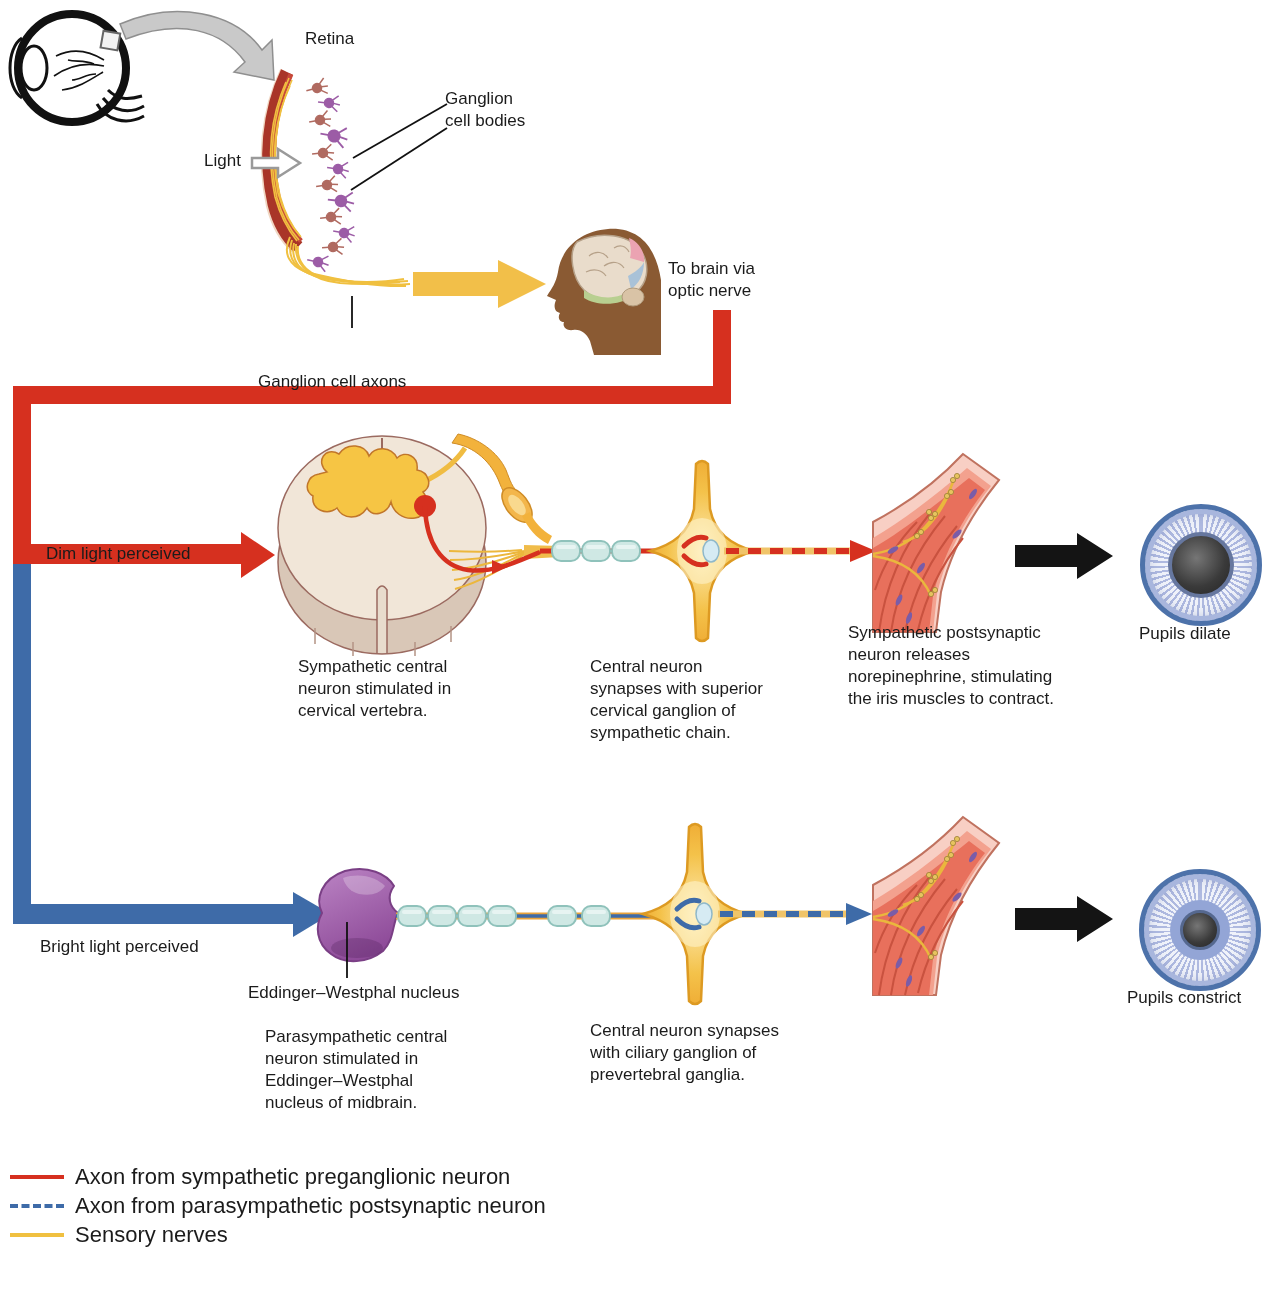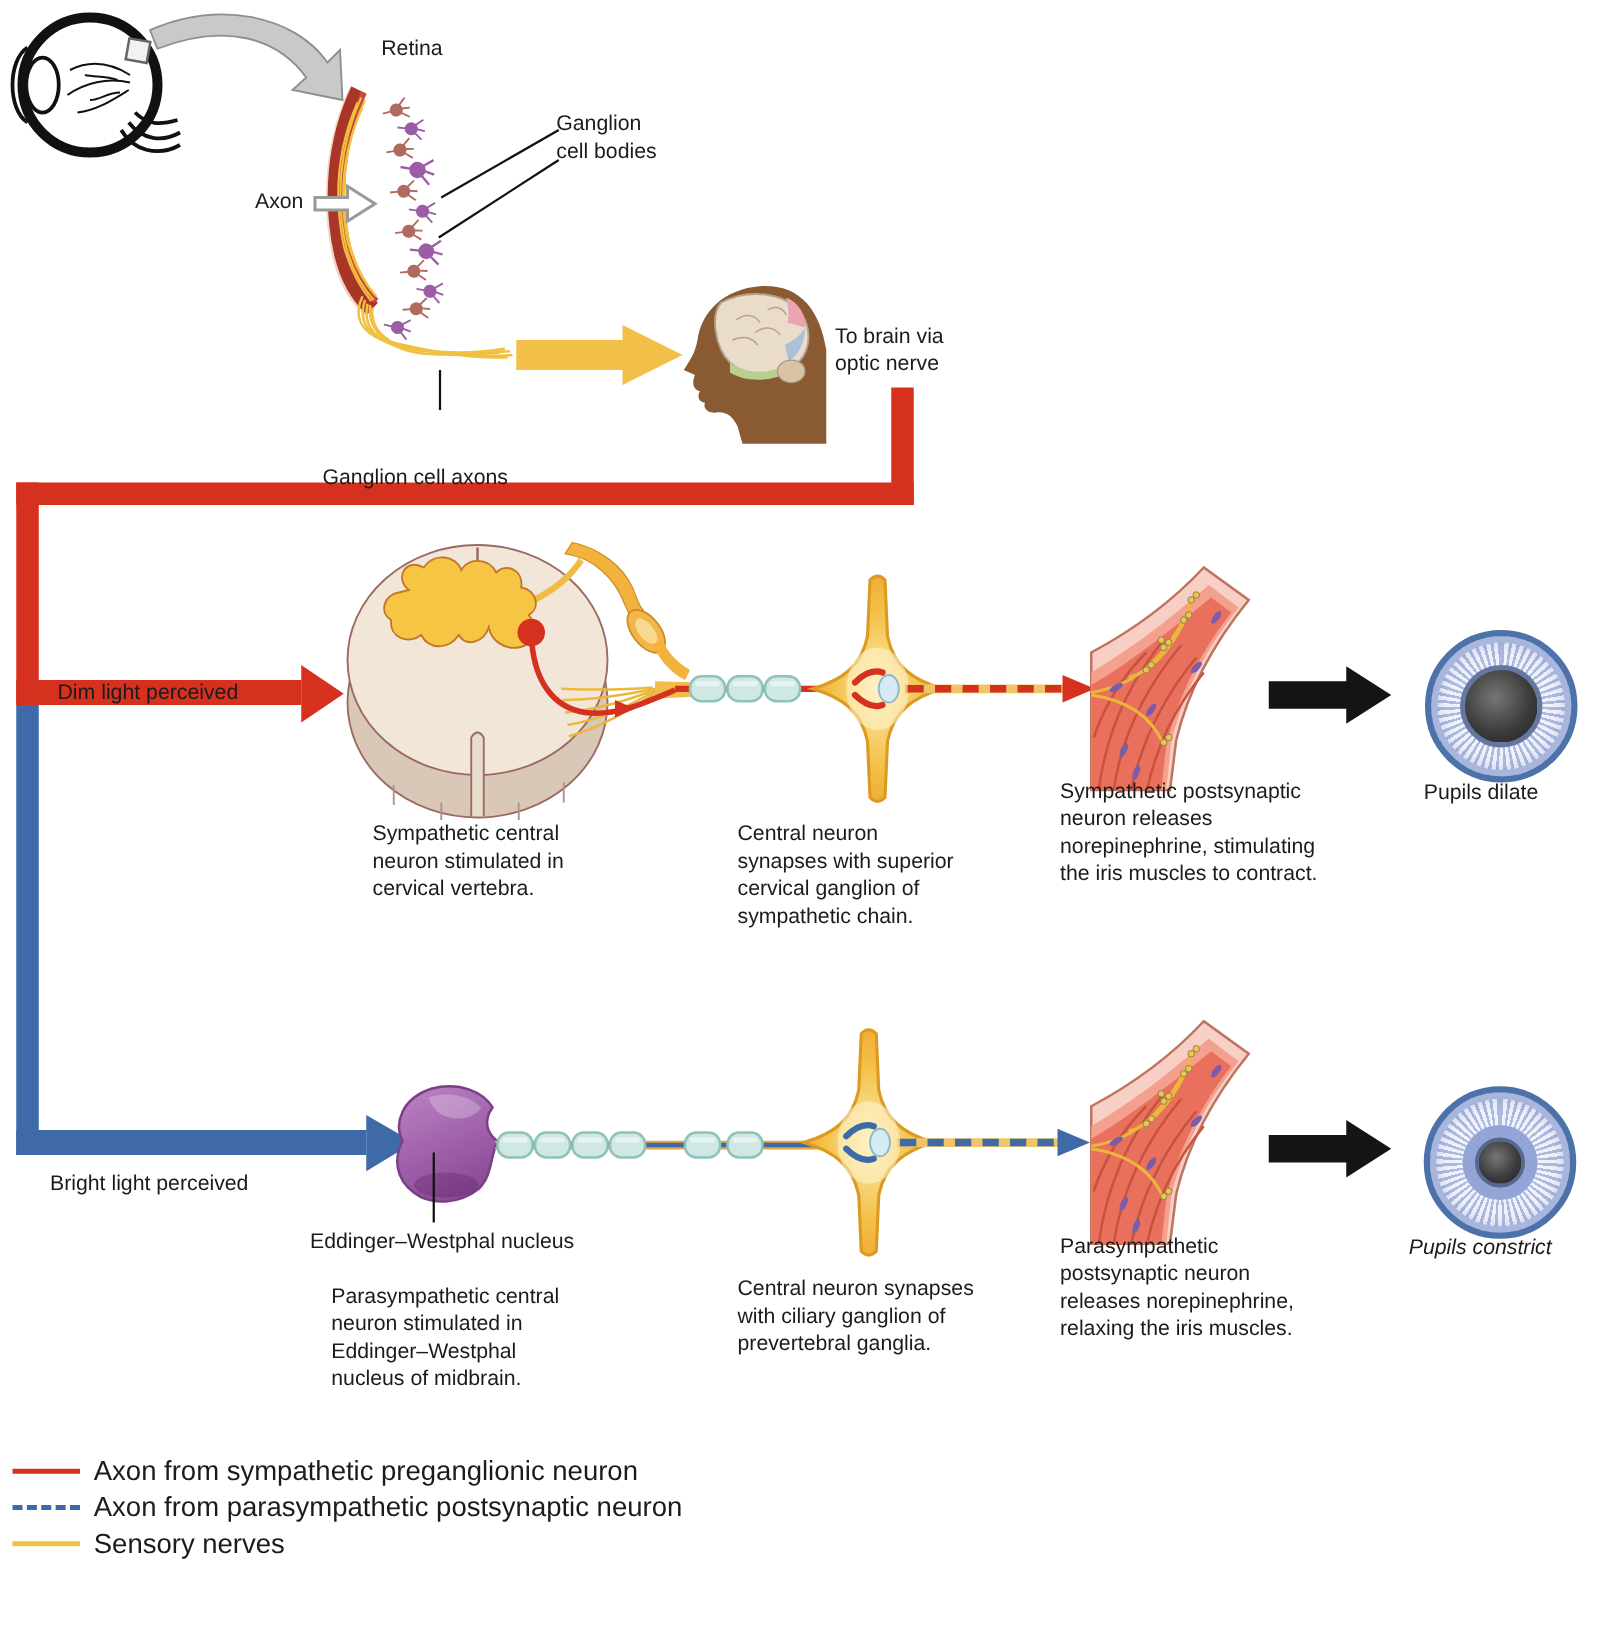--- a/index.html
+++ b/index.html
@@ -305,21 +305,21 @@
   <div class="pupil pupil-large"></div>
 </div>
 <div class="eye" style="left:1139px; top:869px;">
   <div class="iris-inner-ring"></div>
   <div class="pupil pupil-small"></div>
 </div>
 
 <div class="label" style="left:305px; top:28px;">Retina</div>
 <div class="label" style="left:445px; top:88px;">Ganglion
 cell bodies</div>
-<div class="label" style="left:204px; top:150px;">Axon</div>
+<div class="label" style="left:204px; top:150px;">Light</div>
 <div class="label" style="left:258px; top:327px;margin-top:44px;">Ganglion cell axons</div>
 <div class="label" style="left:668px; top:258px;">To brain via
 optic nerve</div>
 
 <div class="label" style="left:46px; top:543px;">Dim light perceived</div>
 <div class="label" style="left:298px; top:656px;">Sympathetic central
 neuron stimulated in
 cervical vertebra.</div>
 <div class="label" style="left:590px; top:656px;">Central neuron
 synapses with superior
@@ -333,25 +333,21 @@
 
 <div class="label" style="left:40px; top:936px;">Bright light perceived</div>
 <div class="label" style="left:248px; top:982px;">Eddinger–Westphal nucleus</div>
 <div class="label" style="left:265px; top:1026px;">Parasympathetic central
 neuron stimulated in
 Eddinger–Westphal
 nucleus of midbrain.</div>
 <div class="label" style="left:590px; top:1020px;">Central neuron synapses
 with ciliary ganglion of
 prevertebral ganglia.</div>
-<div class="label" style="left:848px; top:986px;">Parasympathetic
-postsynaptic neuron
-releases norepinephrine,
-relaxing the iris muscles.</div>
-<div class="label" style="left:1127px; top:987px;font-style:italic;">Pupils constrict</div>
+<div class="label" style="left:1127px; top:987px;">Pupils constrict</div>
 
 <div class="legend" style="left:10px; top:1162px;">
   <div class="legend-row">
     <span class="legend-swatch" style="border-top-color: rgb(214, 48, 31); border-top-style: solid;"></span>
     <span class="legend-label">Axon from sympathetic preganglionic neuron</span>
   </div>
   <div class="legend-row">
     <span class="legend-swatch" style="border-top-color: rgb(62, 107, 168); border-top-style: dashed;"></span>
     <span class="legend-label">Axon from parasympathetic postsynaptic neuron</span>
   </div>

